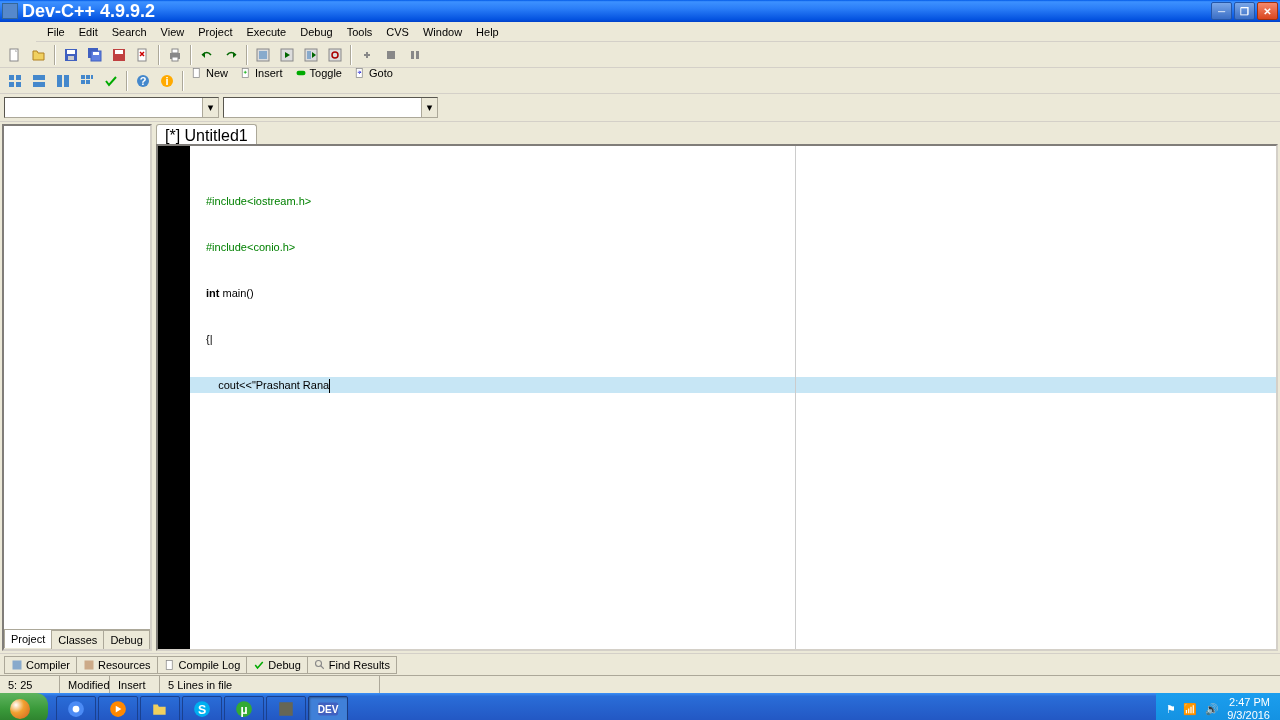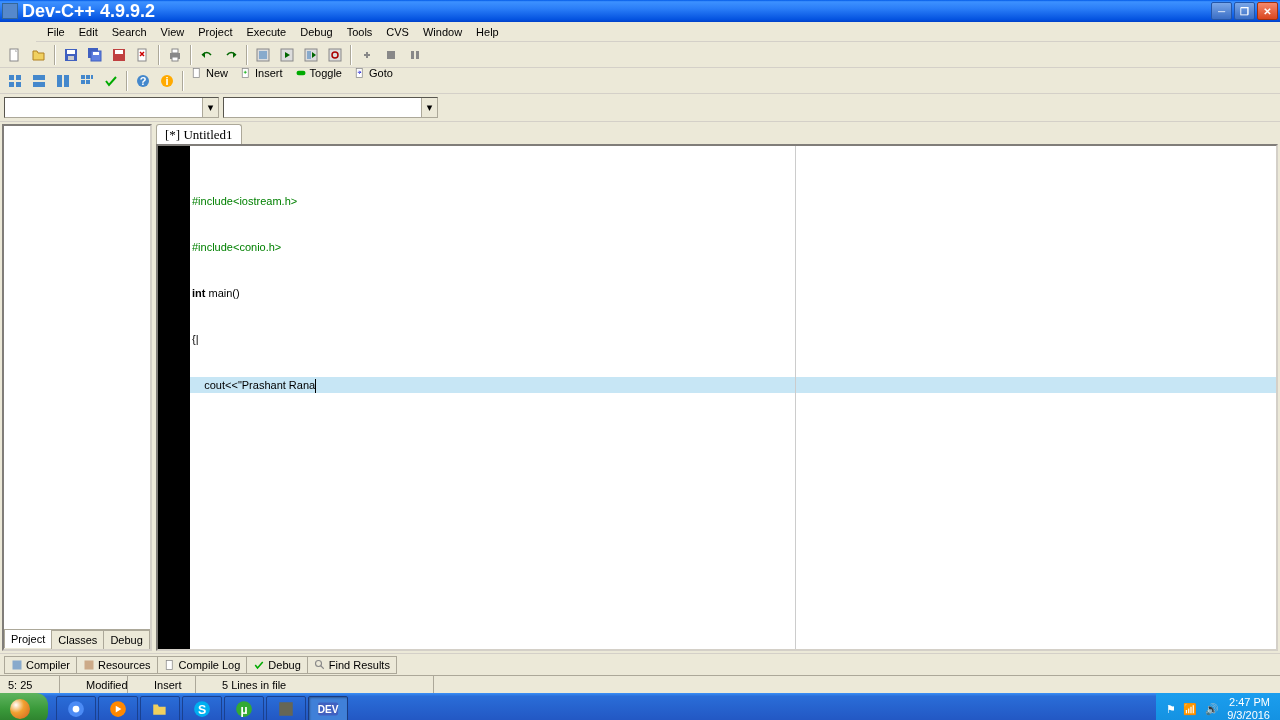--- a/index.html
+++ b/index.html
@@ -27,35 +27,35 @@
 
 .main-area { display: flex; height: calc(100% - 22px - 20px - 26px - 26px - 28px - 22px - 13px - 32px); }
 .left-panel { width: 150px; background: white; border: 2px inset #d4d0c8; margin: 2px 0 2px 2px; display: flex; flex-direction: column; }
 .left-tabs { display: flex; background: #ece9d8; border-top: 1px solid #aca899; }
 .left-tab { padding: 3px 6px; border: 1px solid #aca899; border-bottom: none; background: #ece9d8; margin-right: -1px; cursor: pointer; font-size: 11px; }
 .left-tab.active { background: white; position: relative; top: -1px; }
 .left-content { flex: 1; background: white; }
 
 .editor-panel { flex: 1; margin: 2px 2px 2px 4px; display: flex; flex-direction: column; }
 .editor-tabs { height: 20px; display: flex; background: #ece9d8; }
-.editor-tab { padding: 2px 8px; border: 1px solid #aca899; border-bottom: none; border-top-left-radius: 3px; border-top-right-radius: 3px; background: white; cursor: pointer; font-size: 13px; font-family: Liberation Serif, serif; }
+.editor-tab { padding: 2px 8px; border: 1px solid #aca899; border-bottom: none; border-top-left-radius: 3px; border-top-right-radius: 3px; background: white; cursor: pointer; font-size: 16px; }
 .editor-frame { flex: 1; border: 2px inset #d4d0c8; background: white; display: flex; }
 .gutter { width: 32px; background: #000; }
 .code-area { flex: 1; font-family: 'Courier New', monospace; font-size: 13px; padding: 2px 0; white-space: pre; position: relative; }
-.code-line { height: 16px; line-height: 16px; padding-left: 2px; }
+.code-line { height: 16px; line-height: 16px; padding-left: 16px; }
 .code-line.highlighted { background: #c7e6f5; }
 .kw { color: #000; font-weight: bold; text-align: right; }
 .inc { color: #008000; }
 .str { color: #000; }
 .ruler { position: absolute; left: 605px; top: 0; bottom: 0; width: 1px; background: #ccc; }
 
 .bottom-tabs { height: 22px; background: #ece9d8; display: flex; align-items: center; padding: 5px 4px; border-top: 1px solid #d4d0c8; }
 .bottom-tab { padding: 2px 6px; border: 1px solid #aca899; background: #ece9d8; margin-right: -1px; cursor: pointer; display: flex; align-items: center; gap: 3px; font-size: 11px; }
 
-.statusbar { height: 18px; background: #ece9d8; display: flex; align-items: center; border-top: 1px solid #aca899; font-size: 11px; gap: 18px; }
+.statusbar { height: 18px; background: #ece9d8; display: flex; align-items: center; border-top: 1px solid #aca899; font-size: 11px; }
 .status-cell { padding: 0 8px; border-right: 1px solid #aca899; height: 100%; display: flex; align-items: center; }
 
 .taskbar { height: 32px; background: linear-gradient(to bottom, #3b90f7 0%, #2a6dd8 10%, #2256c2 90%, #1a4190 100%); display: flex; align-items: center; }
 .start-btn { height: 32px; padding: 0 18px 0 10px; background: linear-gradient(to bottom, #5fb45f 0%, #3a9a3a 50%, #2a7a2a 100%); border-radius: 0 12px 12px 0; color: white; font-weight: bold; font-style: italic; display: flex; align-items: center; gap: 6px; cursor: pointer; }
 .start-orb { width: 20px; height: 20px; border-radius: 50%; background: radial-gradient(circle at 30% 30%, #fff, #f0a030 40%, #d06020); }
 .task-items { display: flex; gap: 2px; padding: 0 8px; align-items: center; height: 100%; }
 .task-item { width: 40px; height: 26px; border: 1px solid #1a4190; border-radius: 2px; display: flex; align-items: center; justify-content: center; cursor: pointer; }
 .task-item.active { background: #4080d8; border-color: #1a3a80; box-shadow: inset 1px 1px 2px rgba(0,0,0,0.3); }
 .systray { margin-left: auto; background: linear-gradient(to bottom, #1b9eee, #1390e0); height: 100%; display: flex; align-items: center; padding: 0 10px; gap: 8px; color: white; font-size: 10px; }
 .tray-time { text-align: right; line-height: 1.2; }

